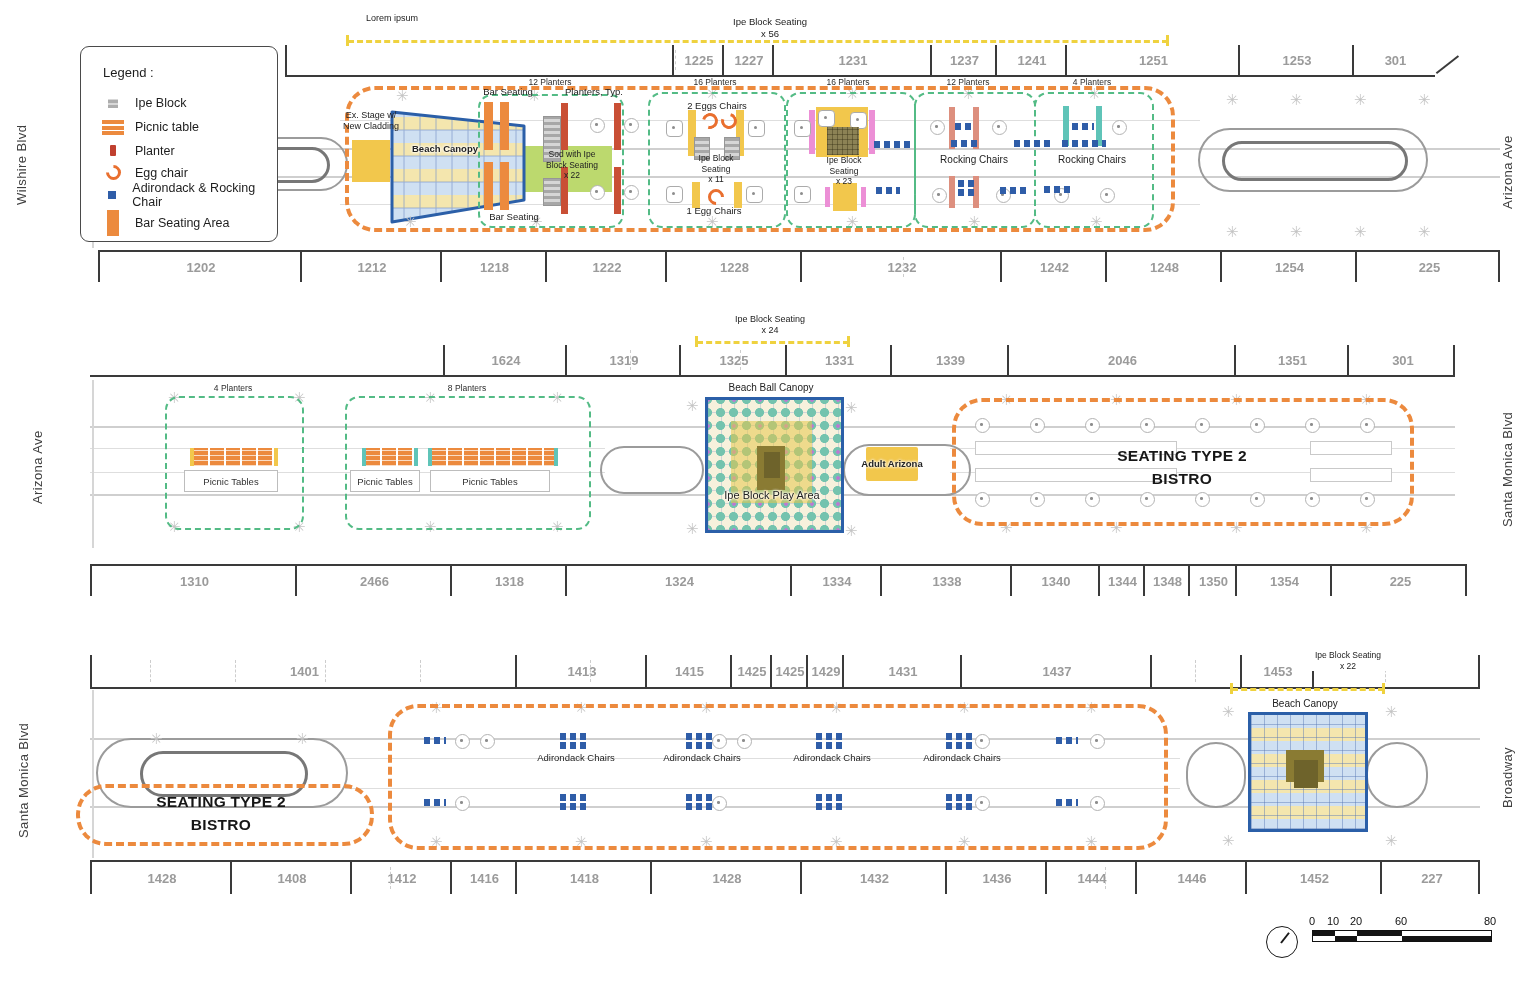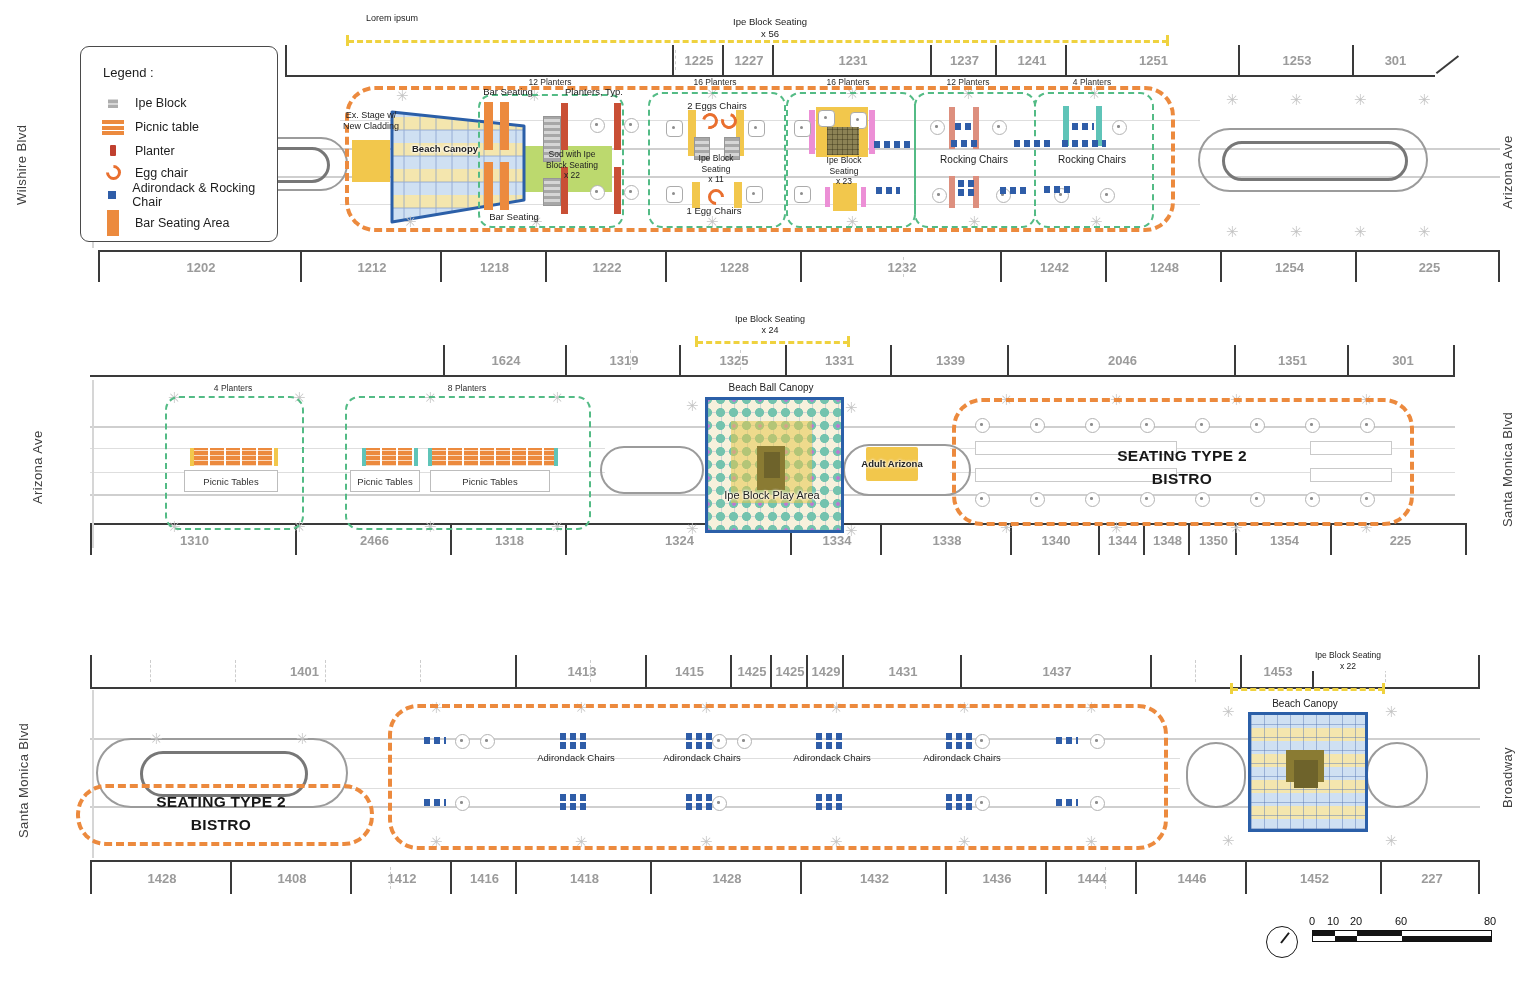--- a/index.html
+++ b/index.html
@@ -361,21 +361,21 @@
   <span class="tree" style="left:845px;top:523px">✳</span>
   <span class="tree" style="left:1000px;top:392px">✳</span>
   <span class="tree" style="left:1110px;top:392px">✳</span>
   <span class="tree" style="left:1230px;top:392px">✳</span>
   <span class="tree" style="left:1360px;top:392px">✳</span>
   <span class="tree" style="left:1000px;top:520px">✳</span>
   <span class="tree" style="left:1110px;top:520px">✳</span>
   <span class="tree" style="left:1230px;top:520px">✳</span>
   <span class="tree" style="left:1360px;top:520px">✳</span>
 
-  <div class="bandB" style="left:90px;top:523px;width:1377px;height:30px">
+  <div class="bandB" style="left:90px;top:564px;width:1377px;height:30px">
     <div class="cell" style="left:0;width:205px">1310</div>
     <div class="cell" style="left:205px;width:155px">2466</div>
     <div class="cell" style="left:360px;width:115px">1318</div>
     <div class="cell" style="left:475px;width:225px">1324</div>
     <div class="cell" style="left:700px;width:90px">1334</div>
     <div class="cell" style="left:790px;width:130px">1338</div>
     <div class="cell" style="left:920px;width:88px">1340</div>
     <div class="cell" style="left:1008px;width:45px">1344</div>
     <div class="cell" style="left:1053px;width:45px">1348</div>
     <div class="cell" style="left:1098px;width:47px">1350</div>

